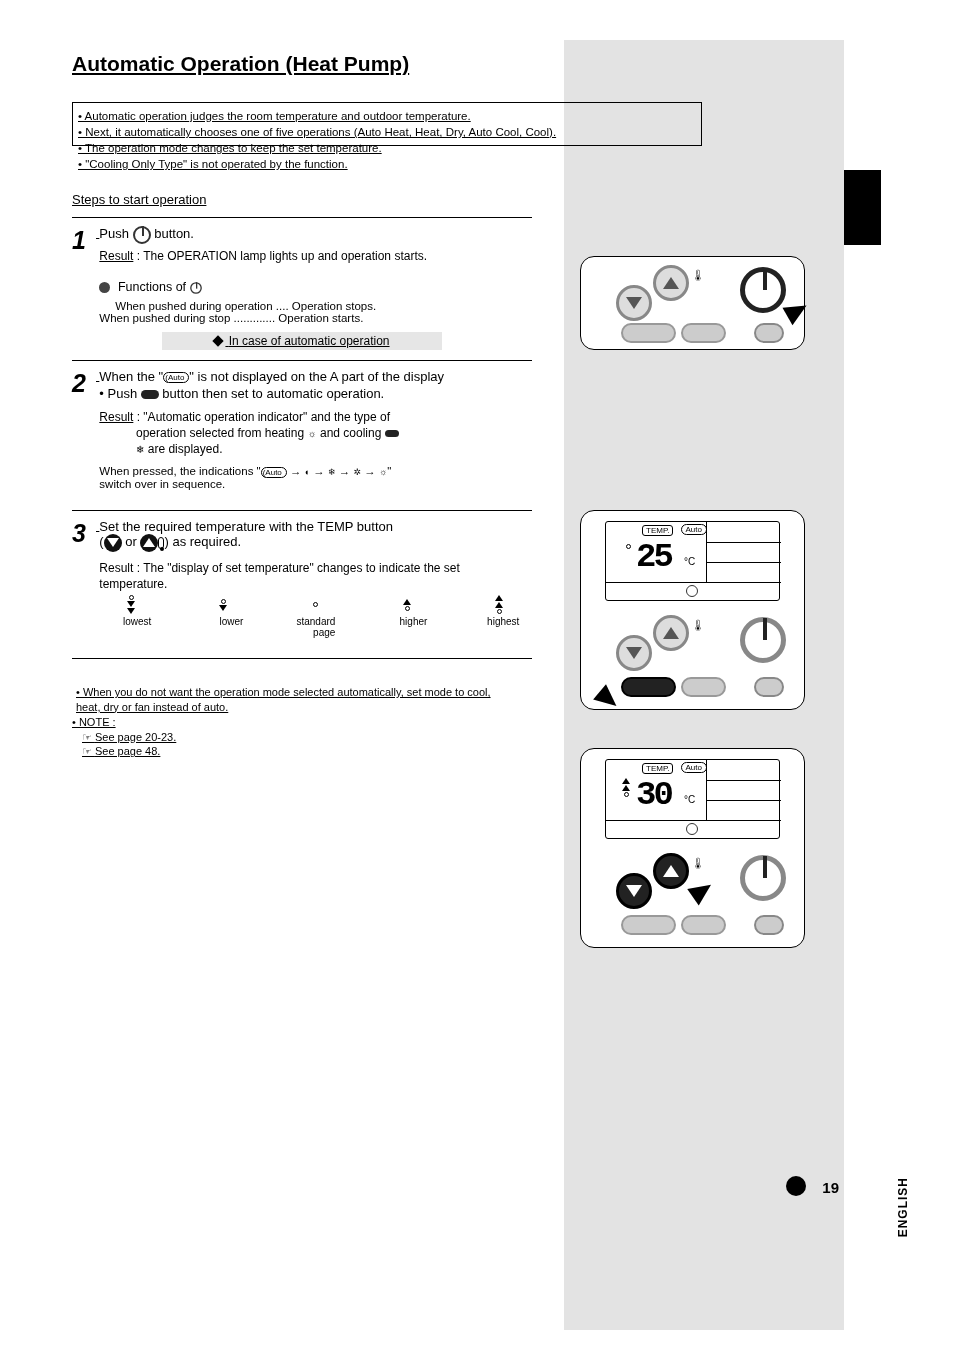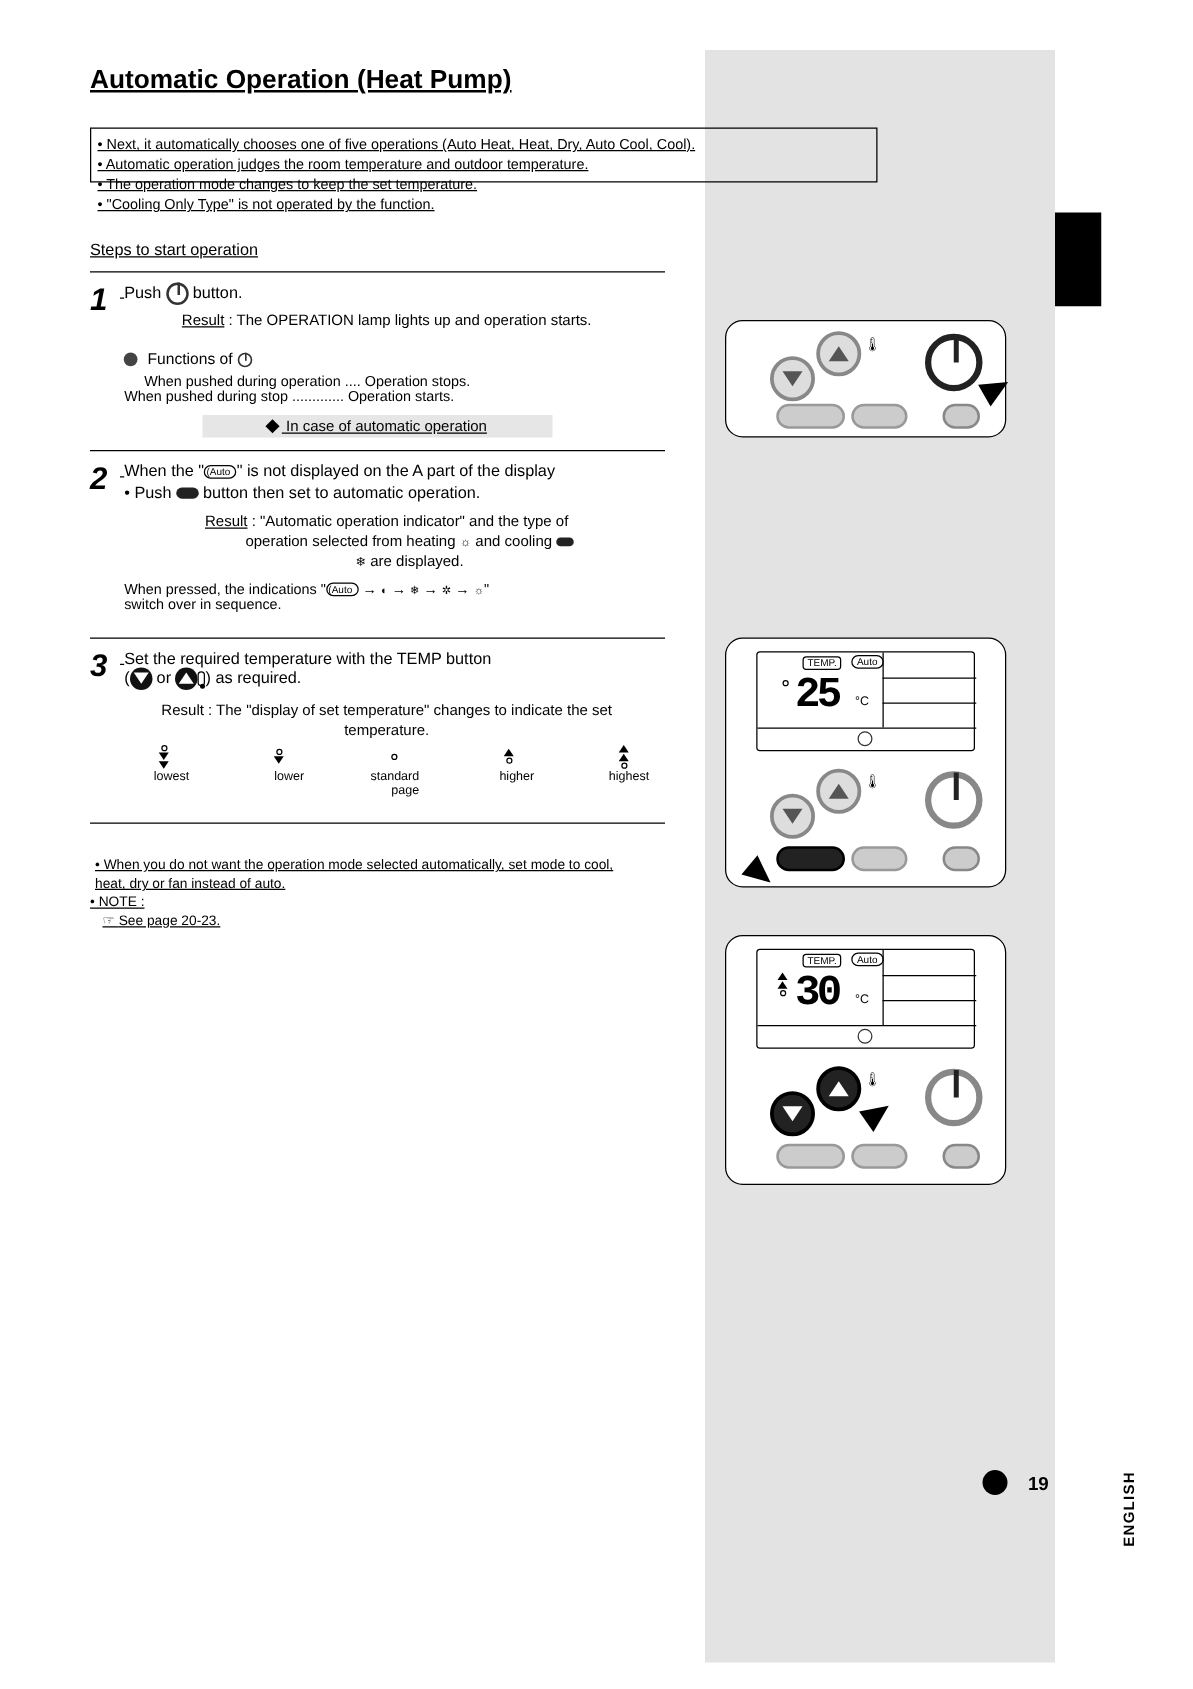--- a/index.html
+++ b/index.html
@@ -8,21 +8,21 @@
   .greycol{position:absolute;right:110px;top:40px;width:280px;height:1290px;background:#e3e3e3;}
   .blacktab{position:absolute;right:73px;top:170px;width:37px;height:75px;background:#000;}
   .content{position:absolute;left:72px;top:52px;width:460px;text-decoration:underline;}
   .title{font-size:21px;font-weight:bold;margin-bottom:26px;}
   .framebox{border:1px solid #000;height:44px;width:630px;margin-bottom:18px;}
   .steps-title{font-size:13px;margin-bottom:6px;}
   .rule{border-top:1px solid #000;width:460px;margin:10px 0 8px 0;}
   .stepnum{font-size:25px;font-style:italic;font-weight:bold;display:inline-block;width:24px;vertical-align:top;}
   .steptxt{display:inline-block;width:420px;vertical-align:top;font-size:13px;}
   .stepblock{margin-bottom:0;}
-  .sub{margin-top:4px;font-size:12px;line-height:1.35;text-align:center;}
+  .sub{margin-top:4px;font-size:12px;line-height:1.35;}
   .small{font-size:11.5px;}
   .bullet{display:inline-block;width:11px;height:11px;background:#444;border-radius:50%;margin-right:4px;vertical-align:middle;}
   .diamond{display:inline-block;width:8px;height:8px;background:#000;transform:rotate(45deg);vertical-align:middle;margin-right:3px;}
   .fnheader{font-size:12.5px;margin-bottom:2px;}
   .greystrip{background:#e6e6e6;padding:2px 4px;margin:8px 0 8px 0;font-size:12px;}
   .autobadge{display:inline-block;border:1px solid #000;border-radius:10px;padding:0 4px 0 1px;font-size:8px;vertical-align:middle;}
   .autobadge::before{content:"(";}
   .autobadge::after{content:"";}
   .powermark{display:inline-block;width:18px;height:18px;border:2px solid #333;border-radius:50%;vertical-align:middle;position:relative;}
   .powermark::after{content:"";position:absolute;left:7px;top:-2px;width:2px;height:10px;background:#333;}
@@ -78,22 +78,22 @@
 <body>
 
 <div class="page">
   <div class="greycol"></div>
   <div class="blacktab"></div>
 
   <div class="content">
     <div class="title">Automatic Operation (Heat Pump)</div>
     <div class="framebox"></div>
     <div style="font-size:11.5px;line-height:1.4;margin-top:-56px;margin-left:6px;margin-bottom:20px;width:612px;">
+      <div>• Automatic operation judges the room temperature and outdoor temperature.</div>
       <div>• Next, it automatically chooses one of five operations (Auto Heat, Heat, Dry, Auto Cool, Cool).</div>
-      <div>• Automatic operation judges the room temperature and outdoor temperature.</div>
       <div>• The operation mode changes to keep the set temperature.</div>
       <div>• "Cooling Only Type" is not operated by the function.</div>
     </div>
 
     <div class="steps-title" style="margin-top:8px;">Steps to start operation</div>
     <div class="rule"></div>
 
     <div class="stepblock">
       <span class="stepnum">1</span>
       <span class="steptxt">
@@ -189,20 +189,21 @@
         </div>
       </span>
     </div>
 
     <div class="rule" style="margin-top:20px;"></div>
 
     <div class="note-block">
       <div style="margin-left:4px;">• When you do not want the operation mode selected automatically, set mode to cool, heat, dry or fan instead of auto.</div>
       <div style="font-size:11px;">• NOTE :</div>
       <div style="margin-left:10px;">☞ <span>See page 20-23.</span></div>
+      <div style="margin-left:10px;">☞ <span>See page 48.</span></div>
     </div>
   </div>
 
   <div class="remotebox remote1">
     <div class="rb-inner">
       <div class="arrowbtn up" style="left:72px;top:8px;">
           <div class="at"></div>
         </div>
       <div class="tiny-therm" style="left:110px;top:12px;">🌡</div>
       <div class="arrowbtn dn" style="left:35px;top:28px;">

